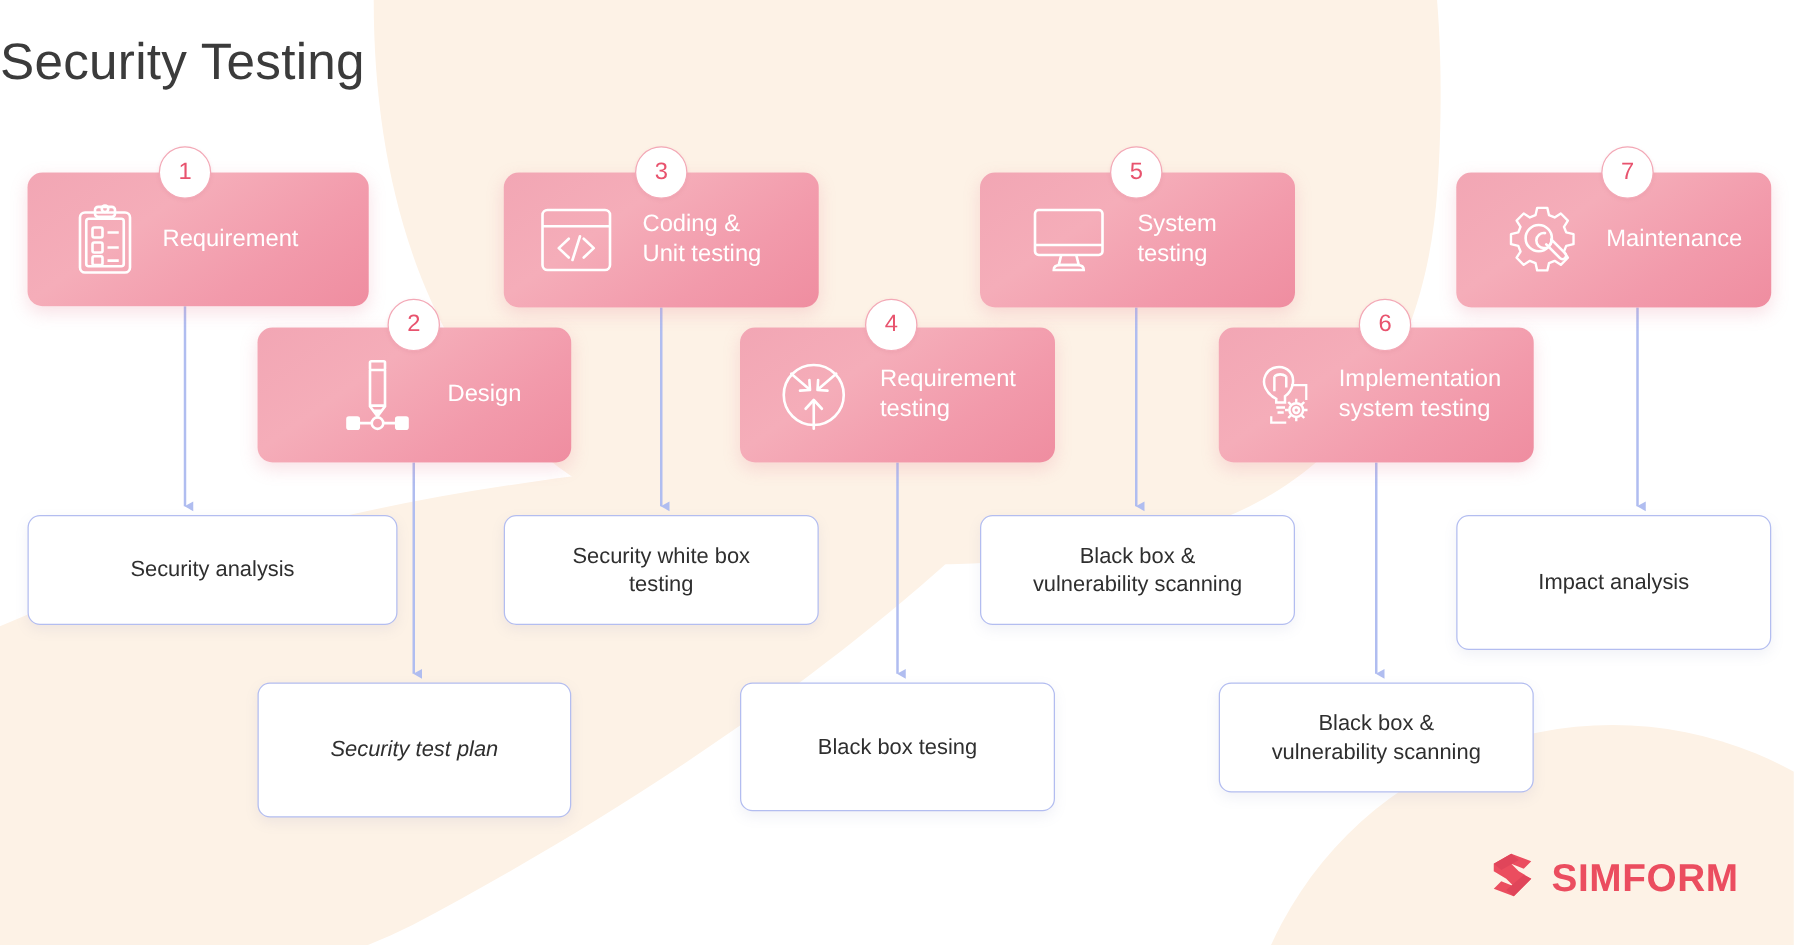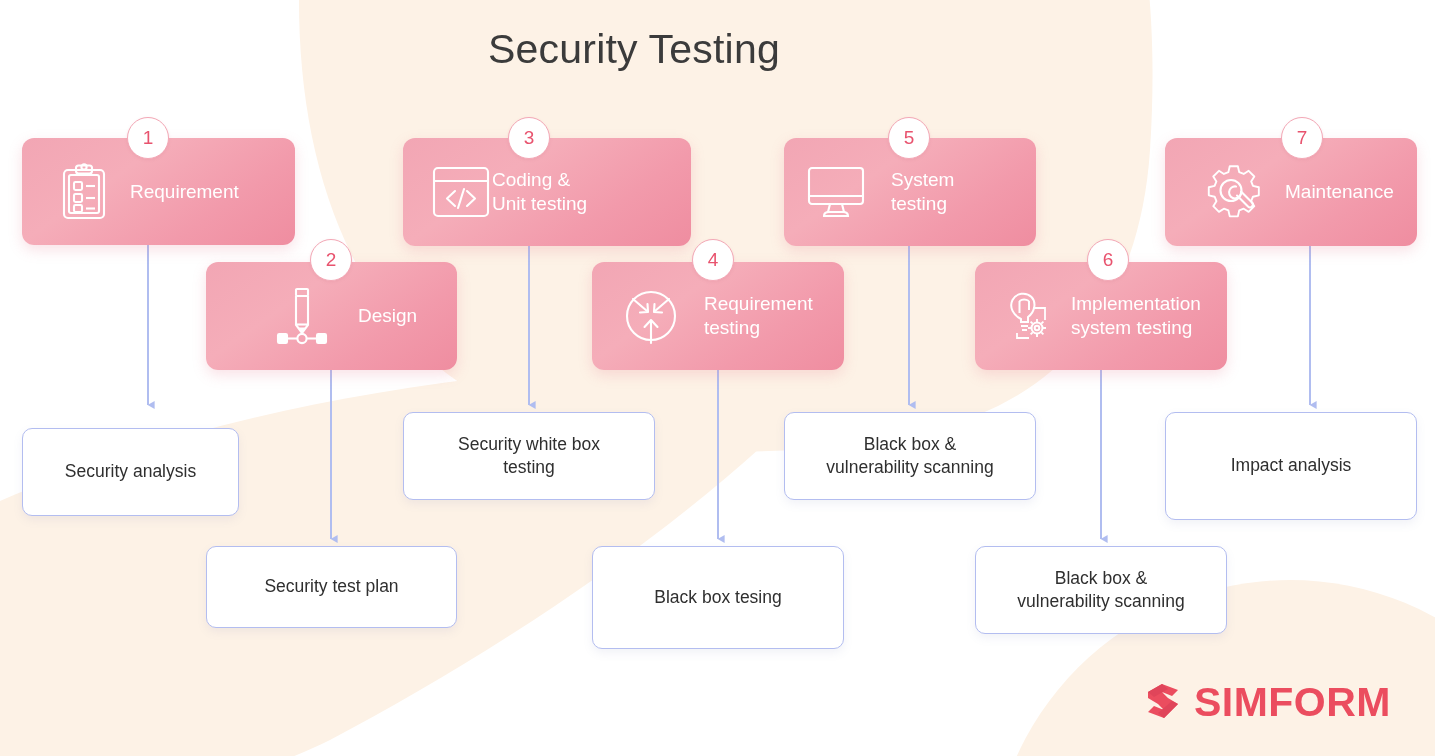--- a/index.html
+++ b/index.html
@@ -10,21 +10,21 @@
     position:relative;
     overflow:hidden;
   }
 
   
   #bg-layer { position:absolute; inset:0; z-index:0; pointer-events:none; }
 
   
   .page-title{
     position:absolute; top:26px; left:0; width:1268px;
-    text-align:center;
+    text-align:left;
     font-size:41px; font-weight:400; color:#3b3b3b;
     letter-spacing:.2px; z-index:6;
   }
 
   
   #connector-layer{ position:absolute; inset:0; z-index:2; pointer-events:none; }
 
   
   .stage-card{
     position:absolute; z-index:4;
@@ -65,21 +65,21 @@
   .outcome-label{
     font-size:17.5px; color:#2f2f2f; line-height:1.32; white-space:pre-line;
   }
 
   
   .logo-wrap{
     position:absolute; right:44px; bottom:30px;
     display:flex; align-items:center; gap:10px; z-index:8;
   }
   .logo-text{
-    font-size:41px; font-weight:700; color:#eb4d5f;
+    font-size:31px; font-weight:700; color:#eb4d5f;
     letter-spacing:.5px;
   }
 </style>
 </head>
 <body>
 
 <svg id="bg-layer" width="1435" height="756" viewBox="0 0 1435 756">
 
   <path fill="#fdf2e6" d="M 300 -40
            C 292 120, 330 270, 430 360
@@ -150,21 +150,21 @@
       <line x1="13" y1="53.5" x2="23" y2="53.5"></line>
       <line x1="33" y1="53.5" x2="43" y2="53.5"></line>
     </svg>
   </span>
   <span class="stage-label">Design</span>
 </div>
 <div class="badge" style="left:310px; top:239px;">
   <span>2</span>
 </div>
 
-<div class="stage-card" style="left:403px; top:138px; width:288px; height:108px; padding-left:27px; ">
+<div class="stage-card" style="left:403px; top:138px; width:252px; height:108px; padding-left:27px; gap:22px;">
   <span class="stage-icon">
     <svg width="62" height="58" viewBox="0 0 62 58" fill="none" stroke="#ffffff" stroke-width="2.1">
       <rect x="4" y="5" width="54" height="48" rx="4"></rect>
       <line x1="4" y1="18" x2="58" y2="18"></line>
       <path d="M25 28 L17 35.5 L25 43" stroke-linecap="round" stroke-linejoin="round"></path>
       <path d="M37 28 L45 35.5 L37 43" stroke-linecap="round" stroke-linejoin="round"></path>
       <line x1="34" y1="26" x2="28" y2="45" stroke-linecap="round"></line>
     </svg>
   </span>
   <span class="stage-label">Coding &amp;
@@ -188,21 +188,21 @@
       </g>
     </svg>
   </span>
   <span class="stage-label">Requirement
 testing</span>
 </div>
 <div class="badge" style="left:692px; top:239px;">
   <span>4</span>
 </div>
 
-<div class="stage-card" style="left:784px; top:138px; width:252px; height:108px; padding-left:21px; gap:24px;">
+<div class="stage-card" style="left:784px; top:138px; width:252px; height:108px; padding-left:40px; gap:24px;">
   <span class="stage-icon">
     <svg width="62" height="56" viewBox="0 0 62 56" fill="none" stroke="#ffffff" stroke-width="2.1">
       <rect x="4" y="4" width="54" height="36" rx="3"></rect>
       <line x1="4" y1="32" x2="58" y2="32"></line>
       <path d="M25 40 L23 48 L39 48 L37 40"></path>
       <path d="M19 52 Q19 48 24 48 L38 48 Q43 48 43 52 Z"></path>
     </svg>
   </span>
   <span class="stage-label">System
 testing</span>
@@ -254,25 +254,25 @@
       <circle cx="26" cy="27.5" r="10.5"></circle>
       <path d="M31 23.5 a6 6 0 1 0 5 5 L47 39.5 a2.8 2.8 0 0 1 -4 4 L32 32.5" stroke-linejoin="round" stroke-linecap="round"></path>
     </svg>
   </span>
   <span class="stage-label">Maintenance</span>
 </div>
 <div class="badge" style="left:1281px; top:117px;">
   <span>7</span>
 </div>
 
-<div class="outcome-box" style="left:22px; top:428px; width:217px; height:88px;">
+<div class="outcome-box" style="left:22px; top:412px; width:296px; height:88px;">
   <span class="outcome-label">Security analysis</span>
 </div>
 
-<div class="outcome-box" style="left:206px; top:546px; width:251px; height:82px;">
+<div class="outcome-box" style="left:206px; top:546px; width:251px; height:108px;font-style:italic;">
   <span class="outcome-label">Security test plan</span>
 </div>
 
 <div class="outcome-box" style="left:403px; top:412px; width:252px; height:88px;">
   <span class="outcome-label">Security white box
 testing</span>
 </div>
 
 <div class="outcome-box" style="left:592px; top:546px; width:252px; height:103px;">
   <span class="outcome-label">Black box tesing</span>

